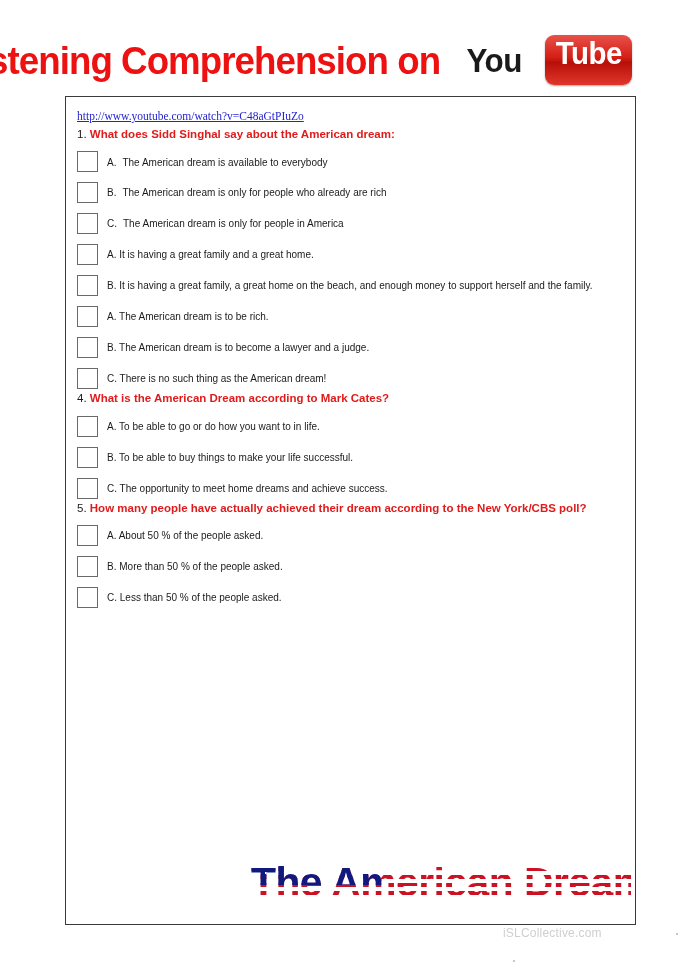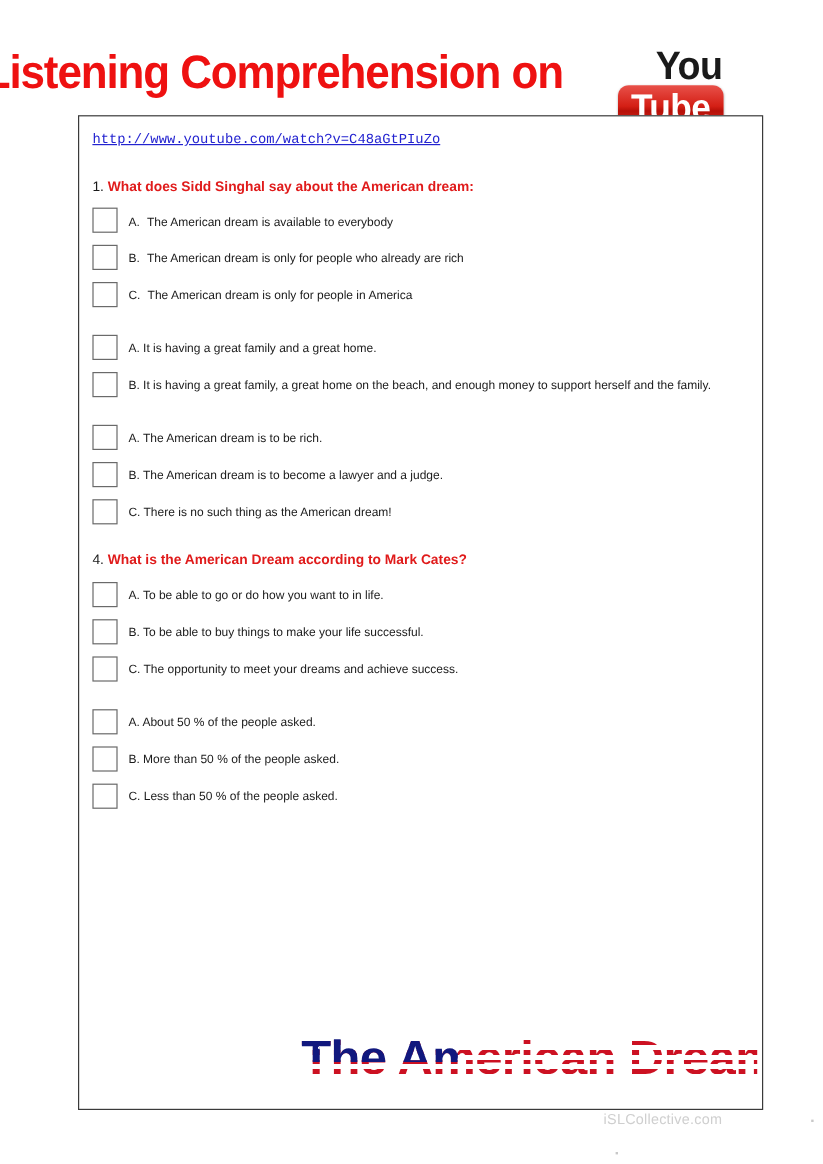--- a/index.html
+++ b/index.html
@@ -34,39 +34,38 @@
     color: #ee1111;
     transform: scaleX(0.94);
     transform-origin: center;
     white-space: nowrap;
     line-height: 1;
   }
 
   
   .yt-logo {
     display: flex;
-    align-items: flex-end;
+    align-items: center;
     margin-left: 10px;
     height: 44px;
-    flex-direction: column;
   }
   .yt-you {
     font-family: "Liberation Sans", sans-serif;
     font-weight: bold;
     font-size: 33px;
     color: #1a1a1a;
     letter-spacing: -0.5px;
     line-height: 1;
     transform: scaleX(0.95);
   }
   .yt-tube-box {
     margin-left: 21px;
     background: linear-gradient(to bottom, #e8514a 0%, #d41f15 45%, #b71008 55%, #e0362c 100%);
     border-radius: 9px;
-    padding: 2px 9px 4px 9px;
+    padding: 2px 9px 14px 9px;
     box-shadow: 0 1px 2px rgba(0,0,0,0.35);
   }
   .yt-tube {
     font-family: "Liberation Sans", sans-serif;
     font-weight: bold;
     font-size: 31px;
     color: #ffffff;
     letter-spacing: -0.5px;
     line-height: 1.08;
     display: block;
@@ -90,27 +89,27 @@
     height: 100%;
     box-sizing: border-box;
   }
 
   
   .url-link {
     display: inline-block;
     color: #2323d0;
     text-decoration: underline;
     font-size: 11.5px;
-    font-family: Liberation Mono, monospace;
+    font-family: Liberation Serif, serif;
     margin-bottom: 3px;
   }
 
   
   .question-block {
-    margin-top: 23px;
+    margin-top: 2px;
   }
   .question-line {
     font-size: 11.5px;
     line-height: 1.25;
     margin-bottom: 2px;
   }
   .q-num {
     color: #1a1a1a;
     font-weight: normal;
   }
@@ -279,26 +278,30 @@
         <span class="q-num">4.</span>
         <span class="q-text">What is the American Dream according to Mark Cates?</span>
       </div>
       <div class="option-row">
         <span class="checkbox"></span><span class="option-text">A.</span> <span class="option-text">To be able to go or do how you want to in life.</span>
       </div>
       <div class="option-row">
         <span class="checkbox"></span><span class="option-text">B.</span> <span class="option-text">To be able to buy things to make your life successful.</span>
       </div>
       <div class="option-row">
-        <span class="checkbox"></span><span class="option-text">C.</span> <span class="option-text">The opportunity to meet your dreams and achieve success.</span>
-      </div>
-    </div>
-
-    
-    <div class="question-block">
+        <span class="checkbox"></span><span class="option-text">C.</span> <span class="option-text">The opportunity to meet home dreams and achieve success.</span>
+      </div>
+    </div>
+
+    
+    <div class="question-block">
+      <div class="question-line">
+        <span class="q-num">5.</span>
+        <span class="q-text">How many people have actually achieved their dream according to the New York/CBS poll?</span>
+      </div>
       <div class="option-row">
         <span class="checkbox"></span><span class="option-text">A.</span> <span class="option-text">About 50 % of the people asked.</span>
       </div>
       <div class="option-row">
         <span class="checkbox"></span><span class="option-text">B.</span> <span class="option-text">More than 50 % of the people asked.</span>
       </div>
       <div class="option-row">
         <span class="checkbox"></span><span class="option-text">C.</span> <span class="option-text">Less than 50 % of the people asked.</span>
       </div>
     </div>

